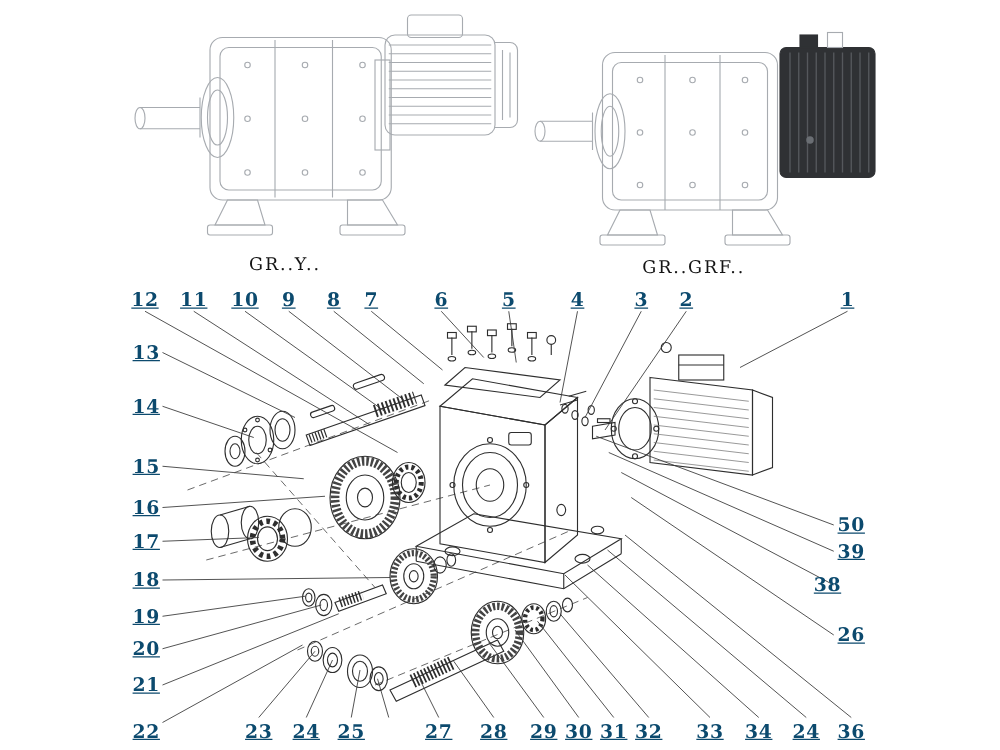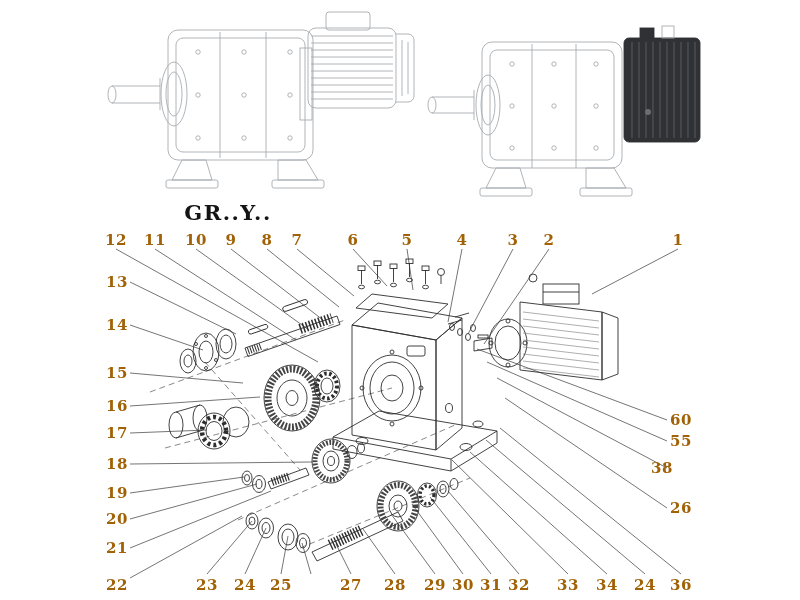--- a/index.html
+++ b/index.html
@@ -3,26 +3,26 @@
 <meta charset="utf-8">
 <style>
   html,body { margin:0; padding:0; background:#ffffff; }
   .canvas {
     position:relative; width:800px; height:600px; background:#ffffff;
     overflow:hidden; font-family:"DejaVu Serif", "Liberation Serif", serif;
   }
   svg.scene { position:absolute; left:0; top:0; }
   .callout {
     position:absolute; transform:translate(-50%,-50%);
-    font-size:15px; font-weight:bold; color:#a16207; letter-spacing:.5px;
-    white-space:nowrap; user-select:none;
+    font-size:15px; font-weight:bold; color:#0c4a6e; letter-spacing:.5px;
+    white-space:nowrap; user-select:none;text-decoration:underline;
   }
   .title {
     position:absolute; transform:translate(-50%,-50%);
-    font-size:21px; font-weight:bold; color:#141414; letter-spacing:1.5px;
+    font-size:14px; font-weight:normal; color:#141414; letter-spacing:1.5px;
     white-space:nowrap;
   }
 </style>
 </head>
 <body>
 
 <div class="canvas">
 
   <svg class="scene" width="800" height="600" viewBox="0 0 800 600">
 
@@ -305,20 +305,21 @@
       <line x1="645" y1="574" x2="486" y2="440"></line>
       <line x1="681" y1="574" x2="500" y2="428"></line>
       <line x1="667" y1="508" x2="505" y2="398"></line>
       <line x1="667" y1="468" x2="497" y2="378"></line>
       <line x1="667" y1="441" x2="487" y2="362"></line>
       <line x1="667" y1="420" x2="477" y2="349"></line>
     </g>
   </svg>
 
   <div class="title" style="left:228px;top:212px">GR..Y..</div>
+  <div class="title" style="left:555px;top:214px">GR..GRF..</div>
 
   <div class="callout" style="left:116px;top:240px">12</div>
   <div class="callout" style="left:155px;top:240px">11</div>
   <div class="callout" style="left:196px;top:240px">10</div>
   <div class="callout" style="left:231px;top:240px">9</div>
   <div class="callout" style="left:267px;top:240px">8</div>
   <div class="callout" style="left:297px;top:240px">7</div>
   <div class="callout" style="left:353px;top:240px">6</div>
   <div class="callout" style="left:407px;top:240px">5</div>
   <div class="callout" style="left:462px;top:240px">4</div>
@@ -347,16 +348,16 @@
   <div class="callout" style="left:463px;top:585px">30</div>
   <div class="callout" style="left:491px;top:585px">31</div>
   <div class="callout" style="left:519px;top:585px">32</div>
   <div class="callout" style="left:568px;top:585px">33</div>
   <div class="callout" style="left:607px;top:585px">34</div>
   <div class="callout" style="left:645px;top:585px">24</div>
   <div class="callout" style="left:681px;top:585px">36</div>
 
   <div class="callout" style="left:681px;top:508px">26</div>
   <div class="callout" style="left:662px;top:468px">38</div>
-  <div class="callout" style="left:681px;top:441px">55</div>
-  <div class="callout" style="left:681px;top:420px">60</div>
+  <div class="callout" style="left:681px;top:441px">39</div>
+  <div class="callout" style="left:681px;top:420px">50</div>
 
 </div>
 
 </body></html>

